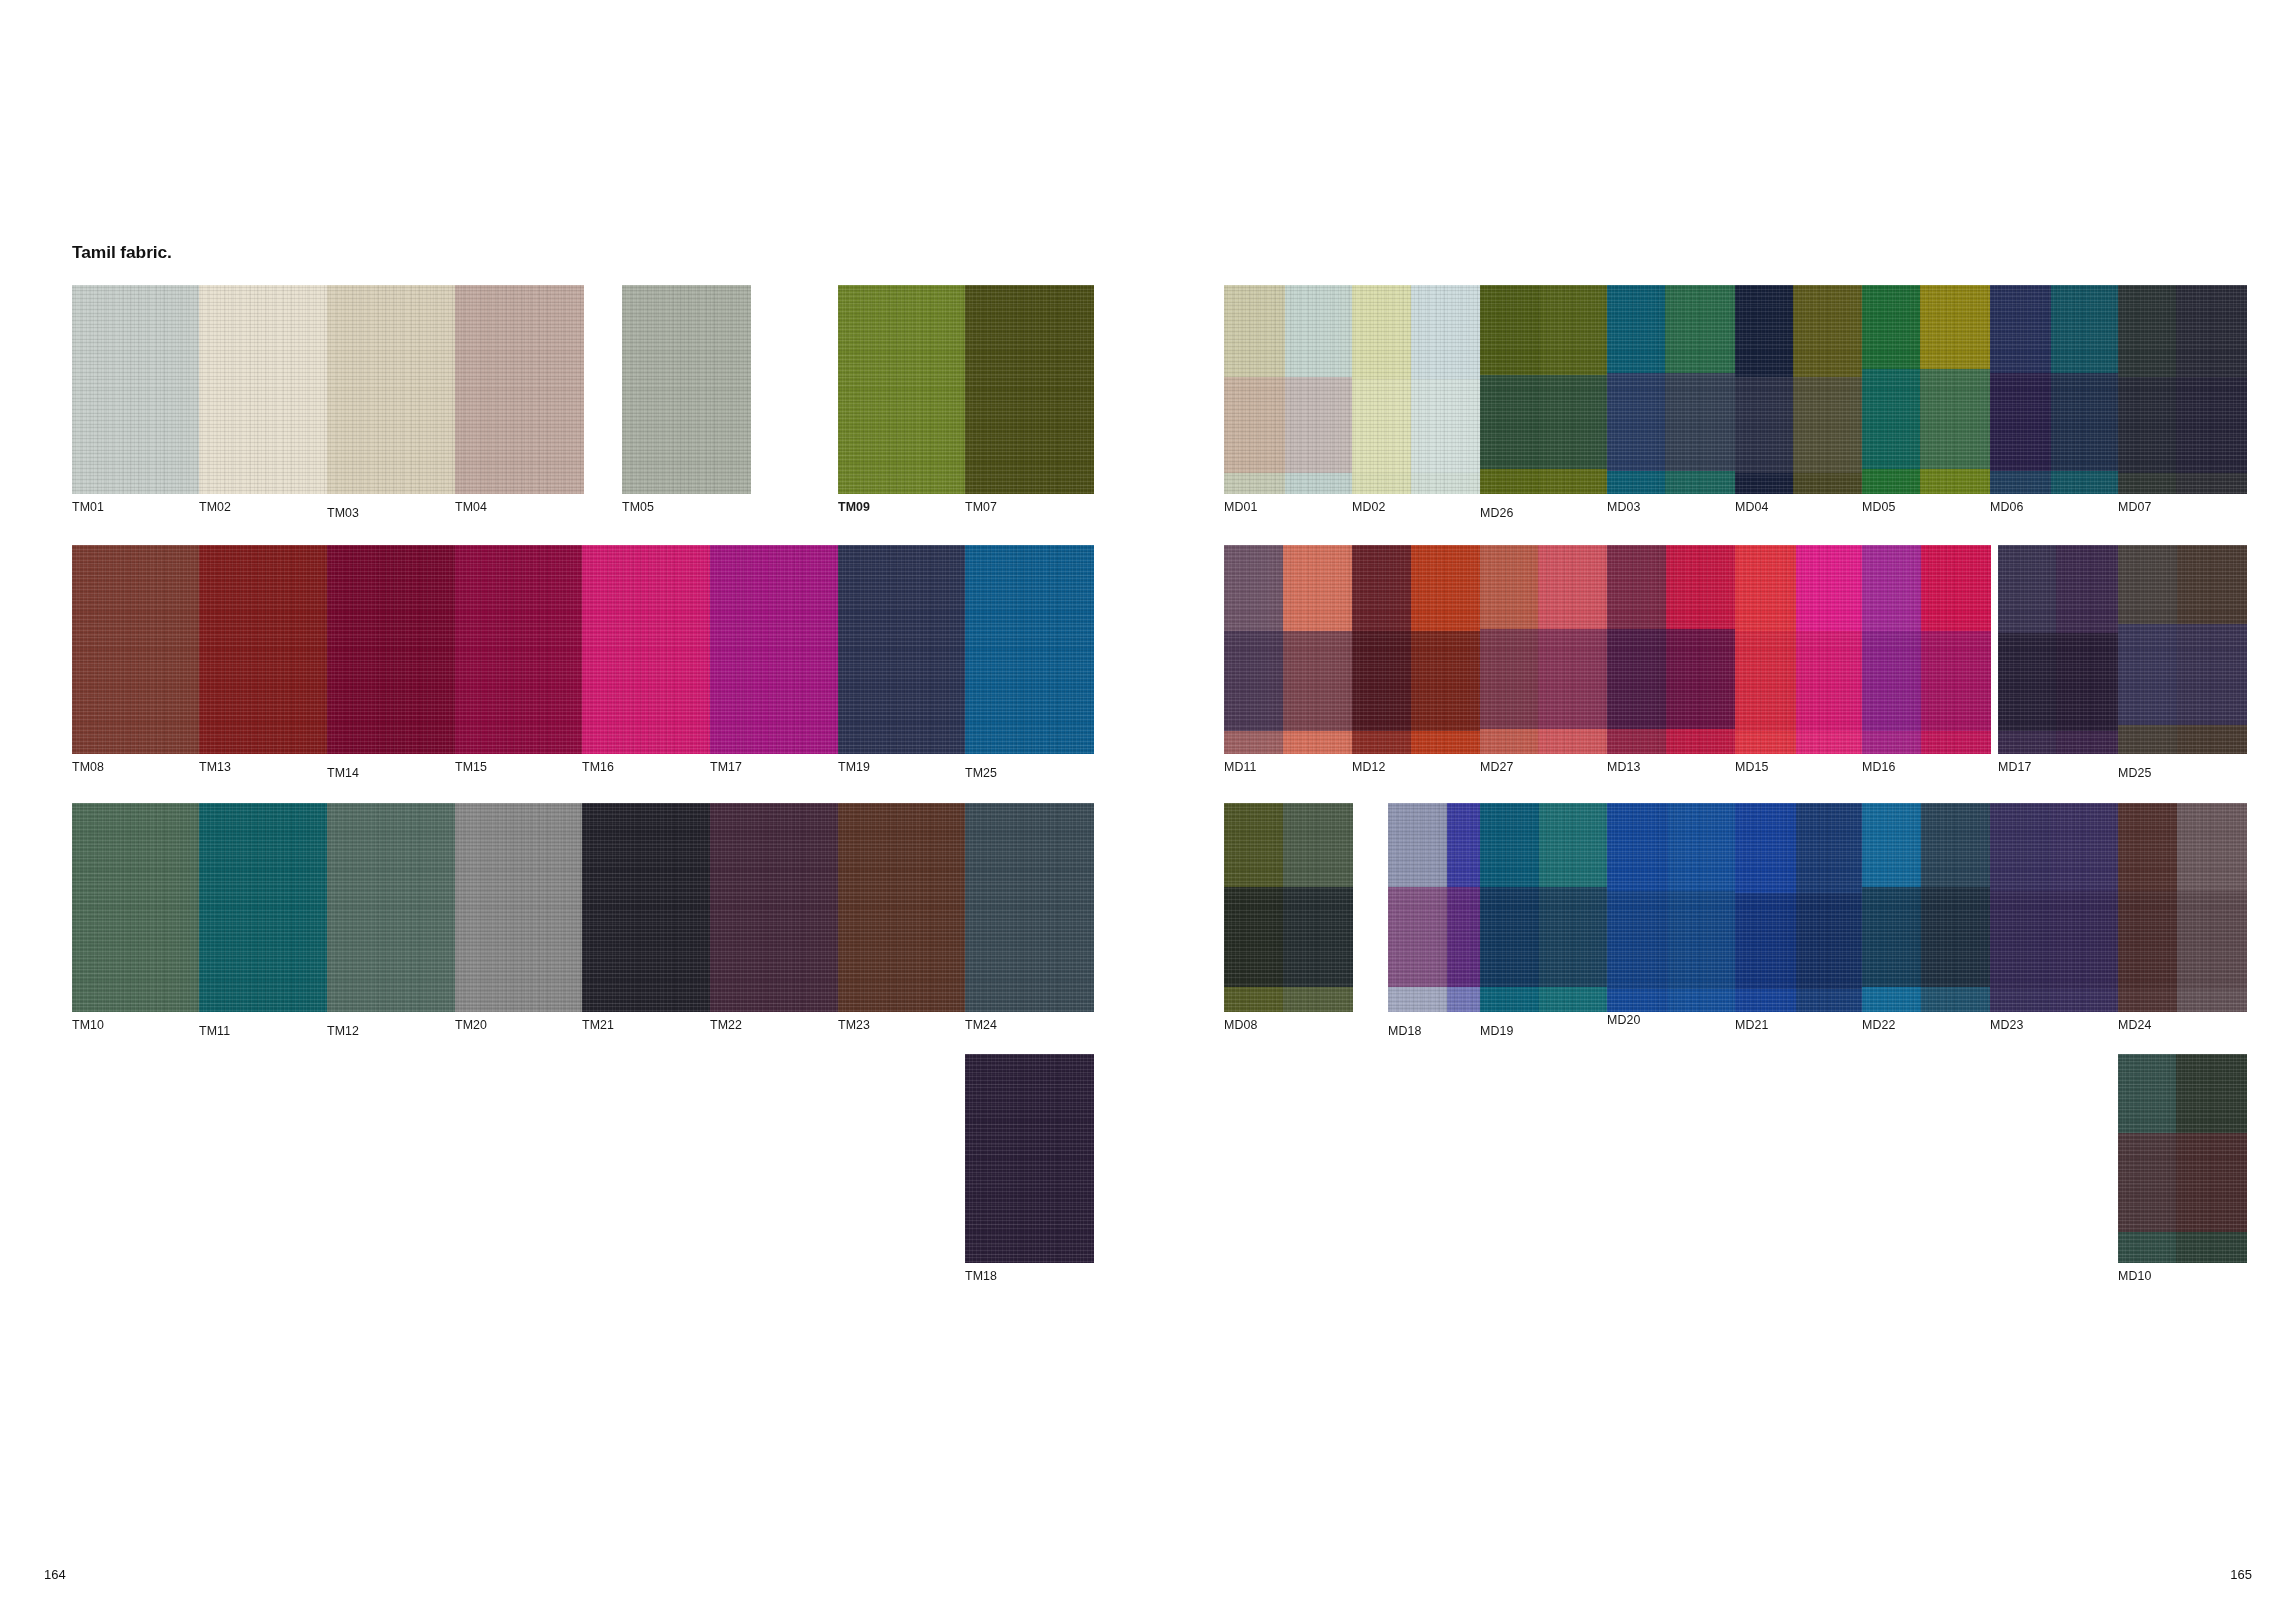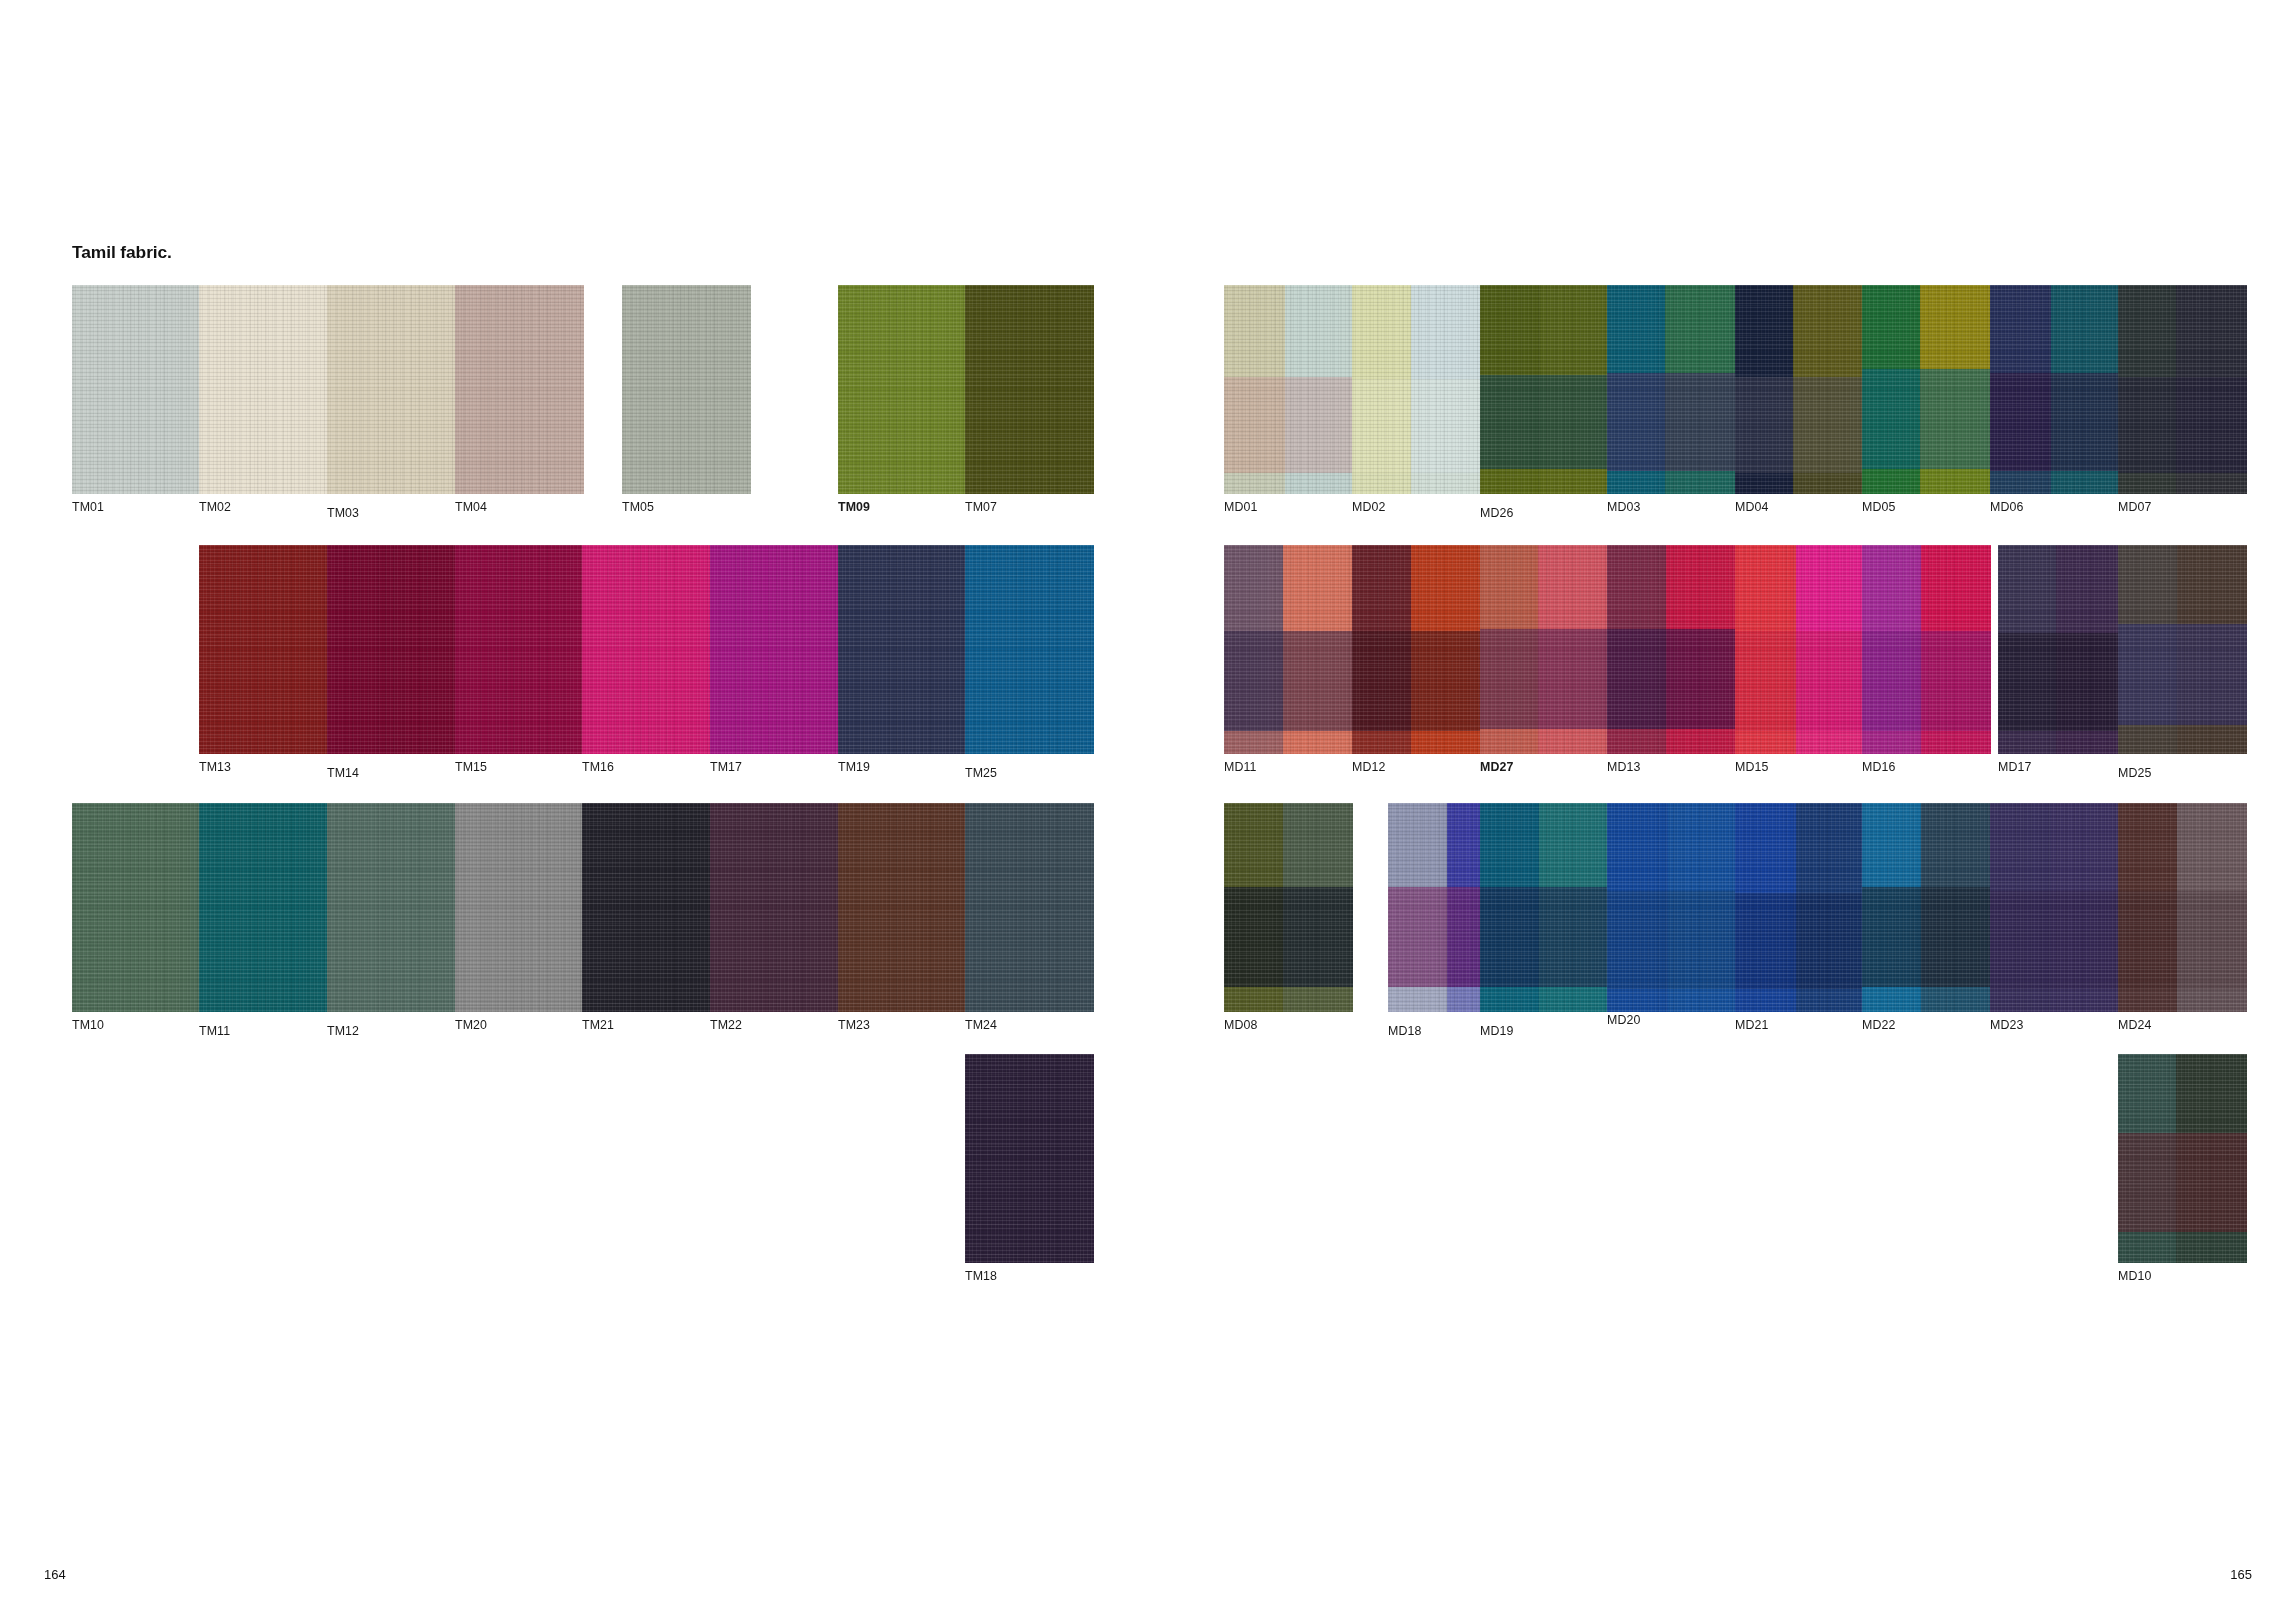--- a/index.html
+++ b/index.html
@@ -153,20 +153,28 @@
           <div class="label" style="margin-top: 6.4px; font-weight: bold;">TM09</div>
         </div>
         <div class="swatch-cell" style="left: 965px; top: 285px;">
           <div class="swatch" style="background: rgb(75, 78, 22);">
             <div class="weave"></div>
             <div class="weave-v"></div>
             <div class="slub"></div>
           </div>
           <div class="label" style="margin-top: 6.4px;">TM07</div>
         </div>
+        <div class="swatch-cell" style="left: 72px; top: 545px;">
+          <div class="swatch" style="background: rgb(123, 59, 49);">
+            <div class="weave"></div>
+            <div class="weave-v"></div>
+            <div class="slub"></div>
+          </div>
+          <div class="label" style="margin-top: 6.4px;">TM08</div>
+        </div>
         <div class="swatch-cell" style="left: 199px; top: 545px;">
           <div class="swatch" style="background: rgb(129, 28, 28);">
             <div class="weave"></div>
             <div class="weave-v"></div>
             <div class="slub"></div>
           </div>
           <div class="label" style="margin-top: 6.4px;">TM13</div>
         </div>
         <div class="swatch-cell" style="left: 327px; top: 545px;">
           <div class="swatch" style="background: rgb(117, 8, 46);">
@@ -473,21 +481,21 @@
             </div>
             <div class="plaid-rows">
               <div class="plaid-row" style="background: rgba(255, 255, 255, 0); height: 40%;"></div>
               <div class="plaid-row" style="background: rgba(75, 30, 80, 0.55); height: 48%;"></div>
               <div class="plaid-row" style="background: rgba(205, 95, 90, 0.4); height: 12%;"></div>
             </div>
             <div class="weave"></div>
             <div class="weave-v"></div>
             <div class="slub"></div>
           </div>
-          <div class="label" style=" font-weight: bold;">MD27</div>
+          <div class="label" style="">MD27</div>
         </div>
         <div class="swatch-cell" style="left: 459px; top: 545px;">
           <div class="swatch" style="background: rgb(122, 42, 71);">
             <div class="plaid-cols">
               <div class="plaid-col" style="background: rgb(122, 42, 71); width: 46%;"></div>
               <div class="plaid-col" style="background: rgb(196, 23, 68); width: 54%;"></div>
             </div>
             <div class="plaid-rows">
               <div class="plaid-row" style="background: rgba(255, 255, 255, 0); height: 40%;"></div>
               <div class="plaid-row" style="background: rgba(50, 20, 70, 0.62); height: 48%;"></div>

